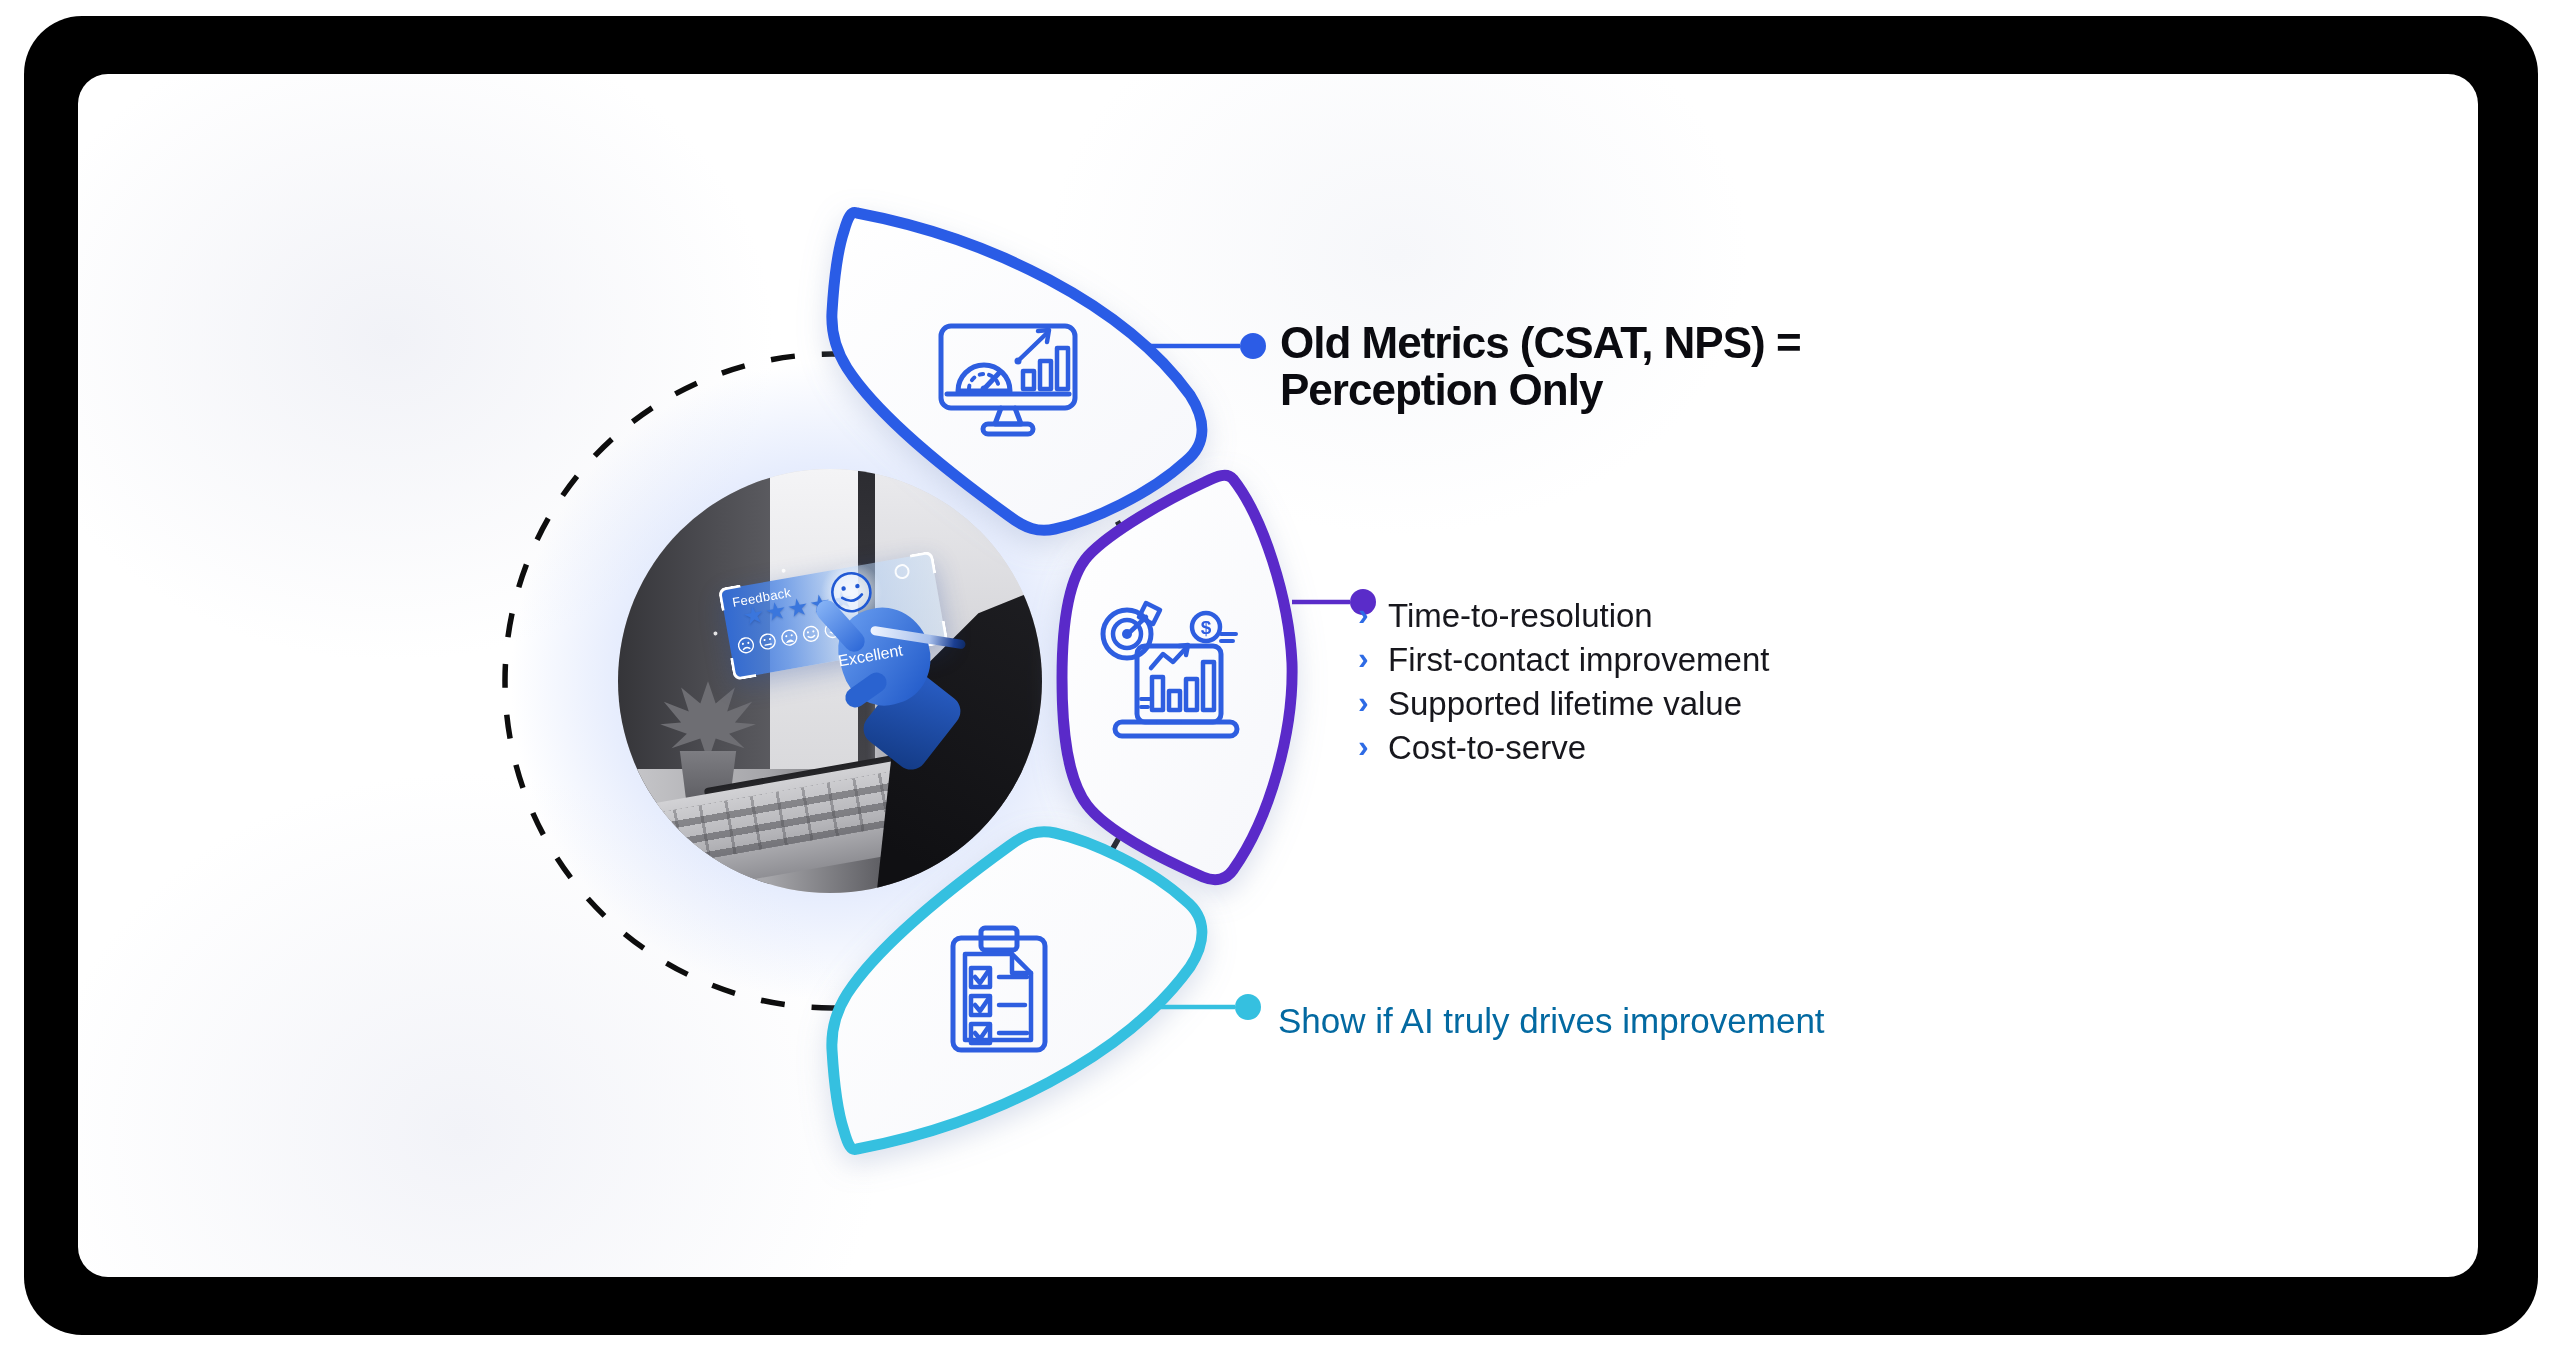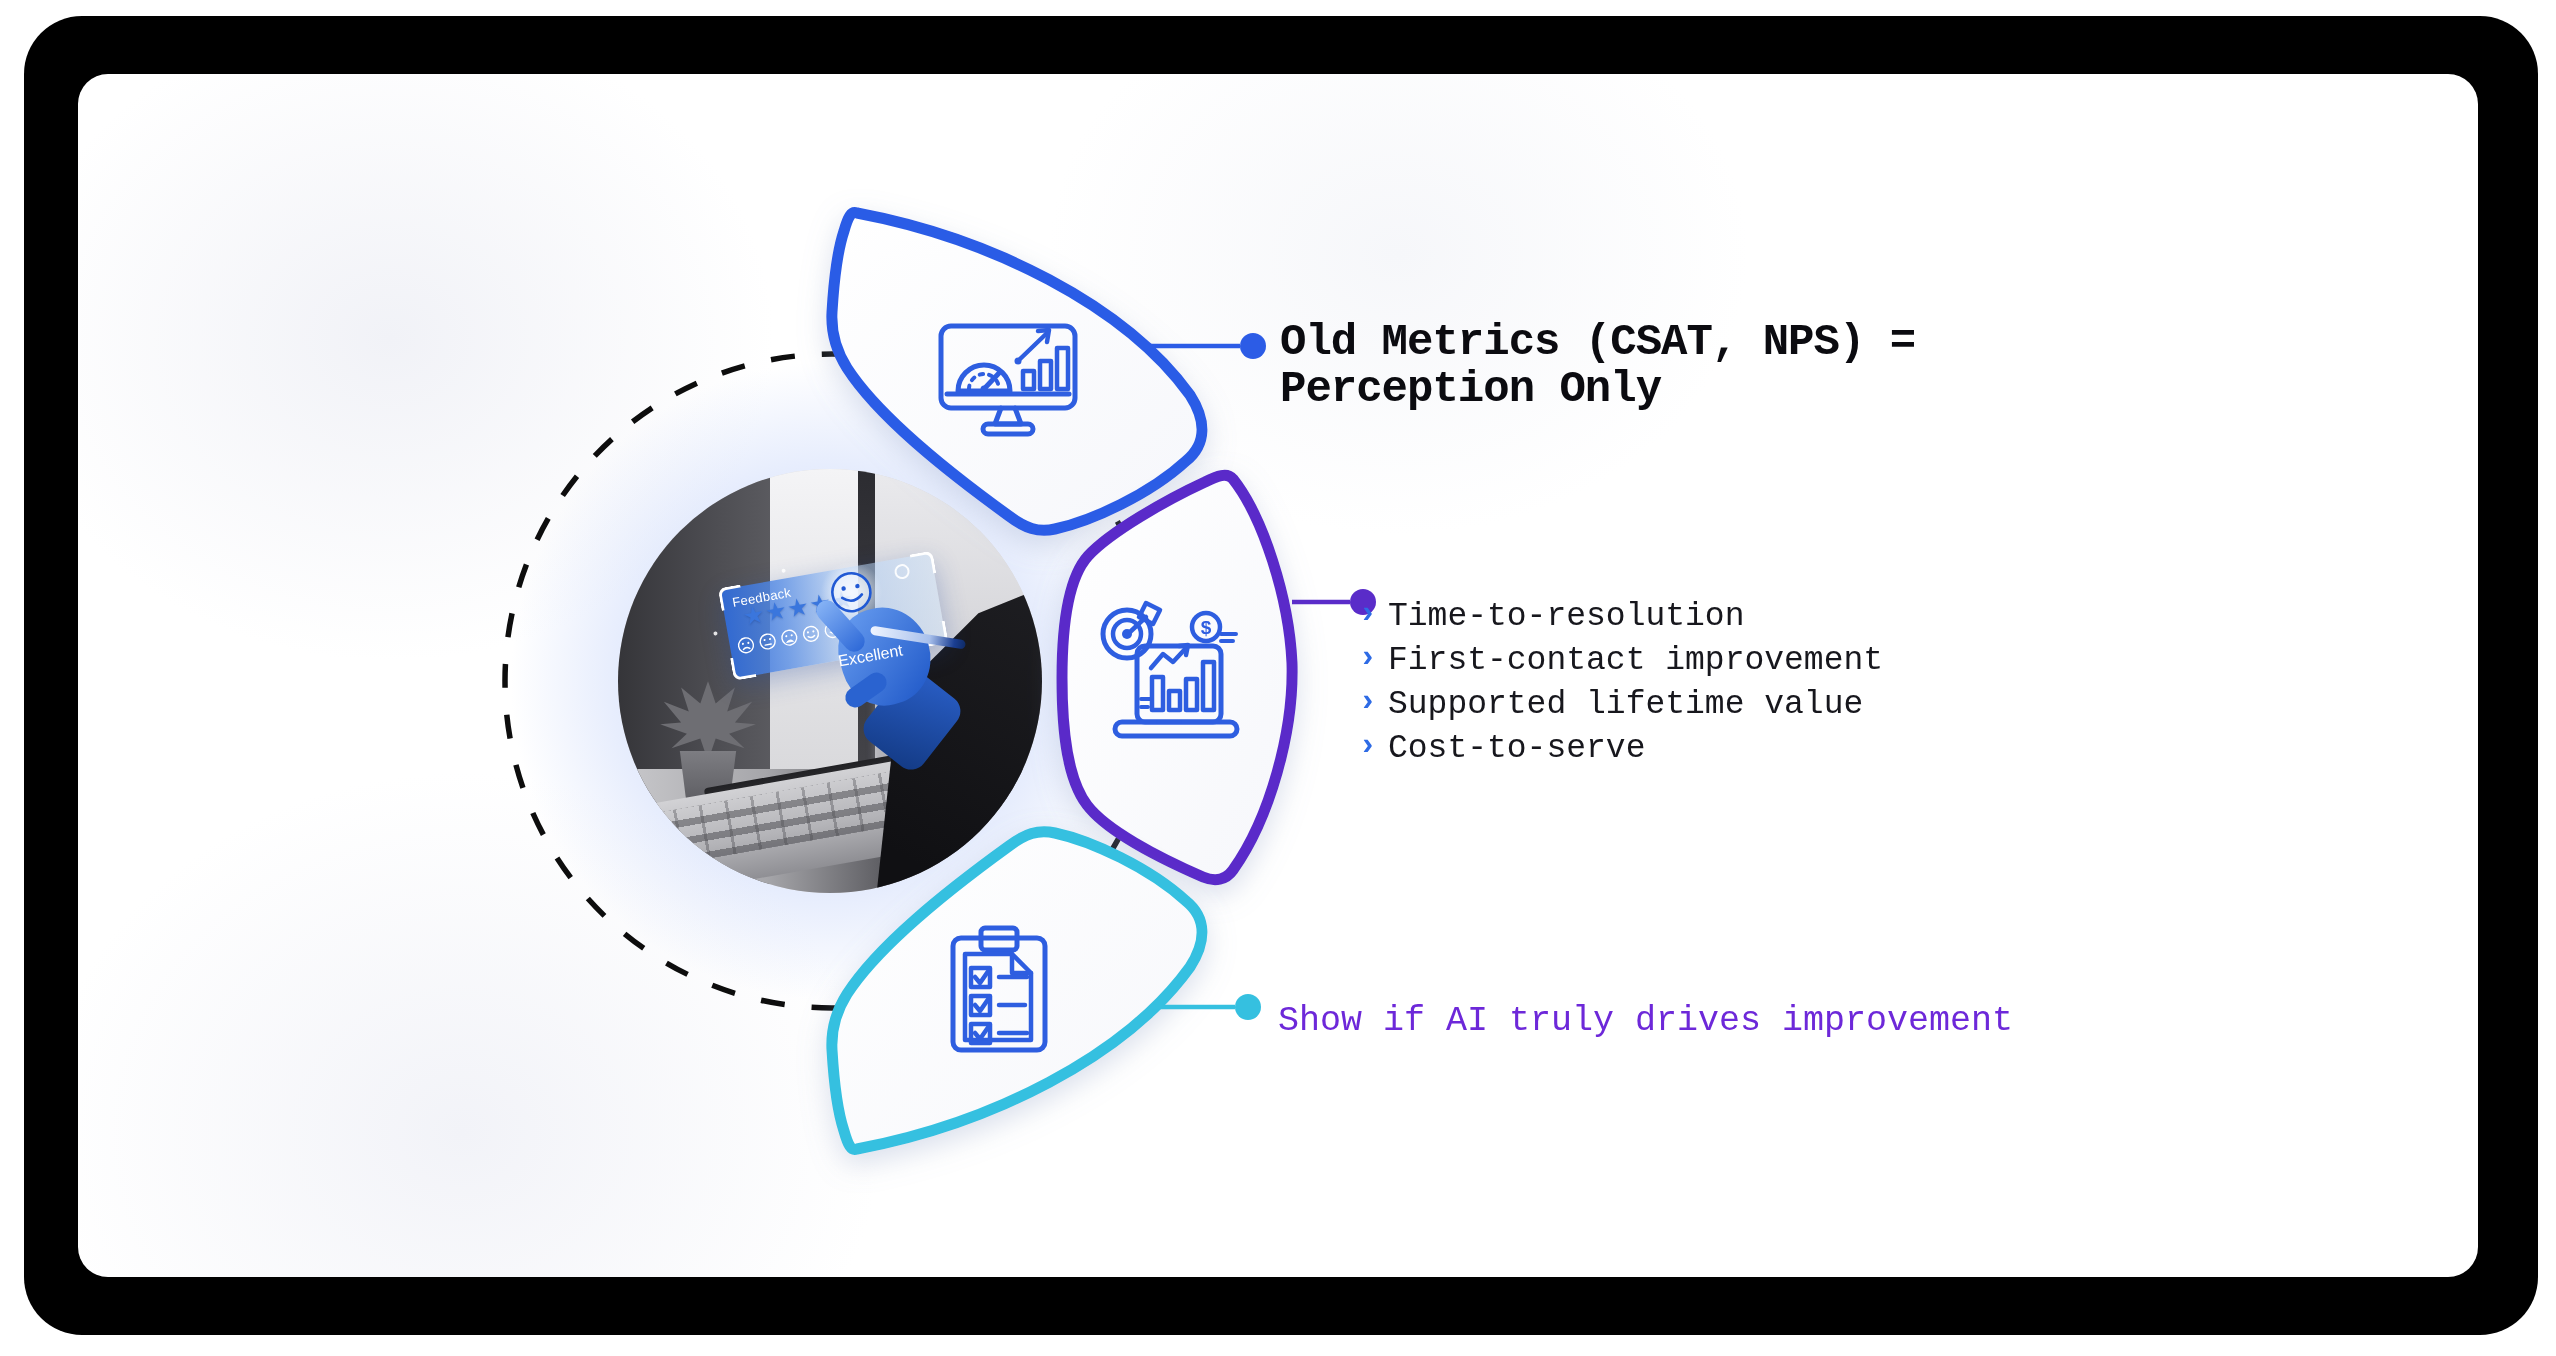--- a/index.html
+++ b/index.html
@@ -77,31 +77,31 @@
     transform:rotate(55deg);}
   .hand-pen{left:252px;top:164px;width:96px;height:9px;border-radius:5px;transform:rotate(9deg);
     background:linear-gradient(90deg,#eef4ff,#a8c0ec 62%,#1b3f93 88%,#0e2a66);}
   .ph-excellent{left:220px;top:178px;transform:rotate(-10deg);color:#fff;font-size:16px;}
   .spark{width:4px;height:4px;border-radius:50%;background:#fff;opacity:.85;}
 
   
   .overlay{position:absolute;left:0;top:0;width:2556px;height:1356px;pointer-events:none;}
 
   
-  .callout{position:absolute;color:#0b0b10;font-family:Liberation Mono, monospace;}
+  .callout{position:absolute;color:#0b0b10;}
   .callout h2{margin:0;font-size:44px;line-height:47px;font-weight:700;letter-spacing:-1px;
     white-space:pre-line;color:#0b0b10;}
   .co-top{left:1280px;top:319px;}
   .co-mid{left:1390px;top:579px;}
   .co-mid ul{list-style:none;margin:15px 0 0 0;padding:0;position:relative;left:-32px;}
   .co-mid li{height:44px;display:flex;align-items:center;font-size:33px;color:#17171d;}
   .chev{width:30px;color:#2e6be5;font-weight:700;font-size:32px;line-height:1;
     display:inline-block;transform:translateY(-2px);}
   .co-bot{left:1278px;top:984px;}
-  .co-bot p{margin:17px 0 14px 0;font-size:35px;color:#6d28d9;font-weight:400;}
+  .co-bot p{margin:17px 0 14px 0;font-size:35px;color:#0369a1;font-weight:400;}
 </style>
 </head>
 <body>
 
 <div class="canvas">
   <div class="frame"></div>
   <div class="slide"></div>
 
   <div class="glow"></div>
 

